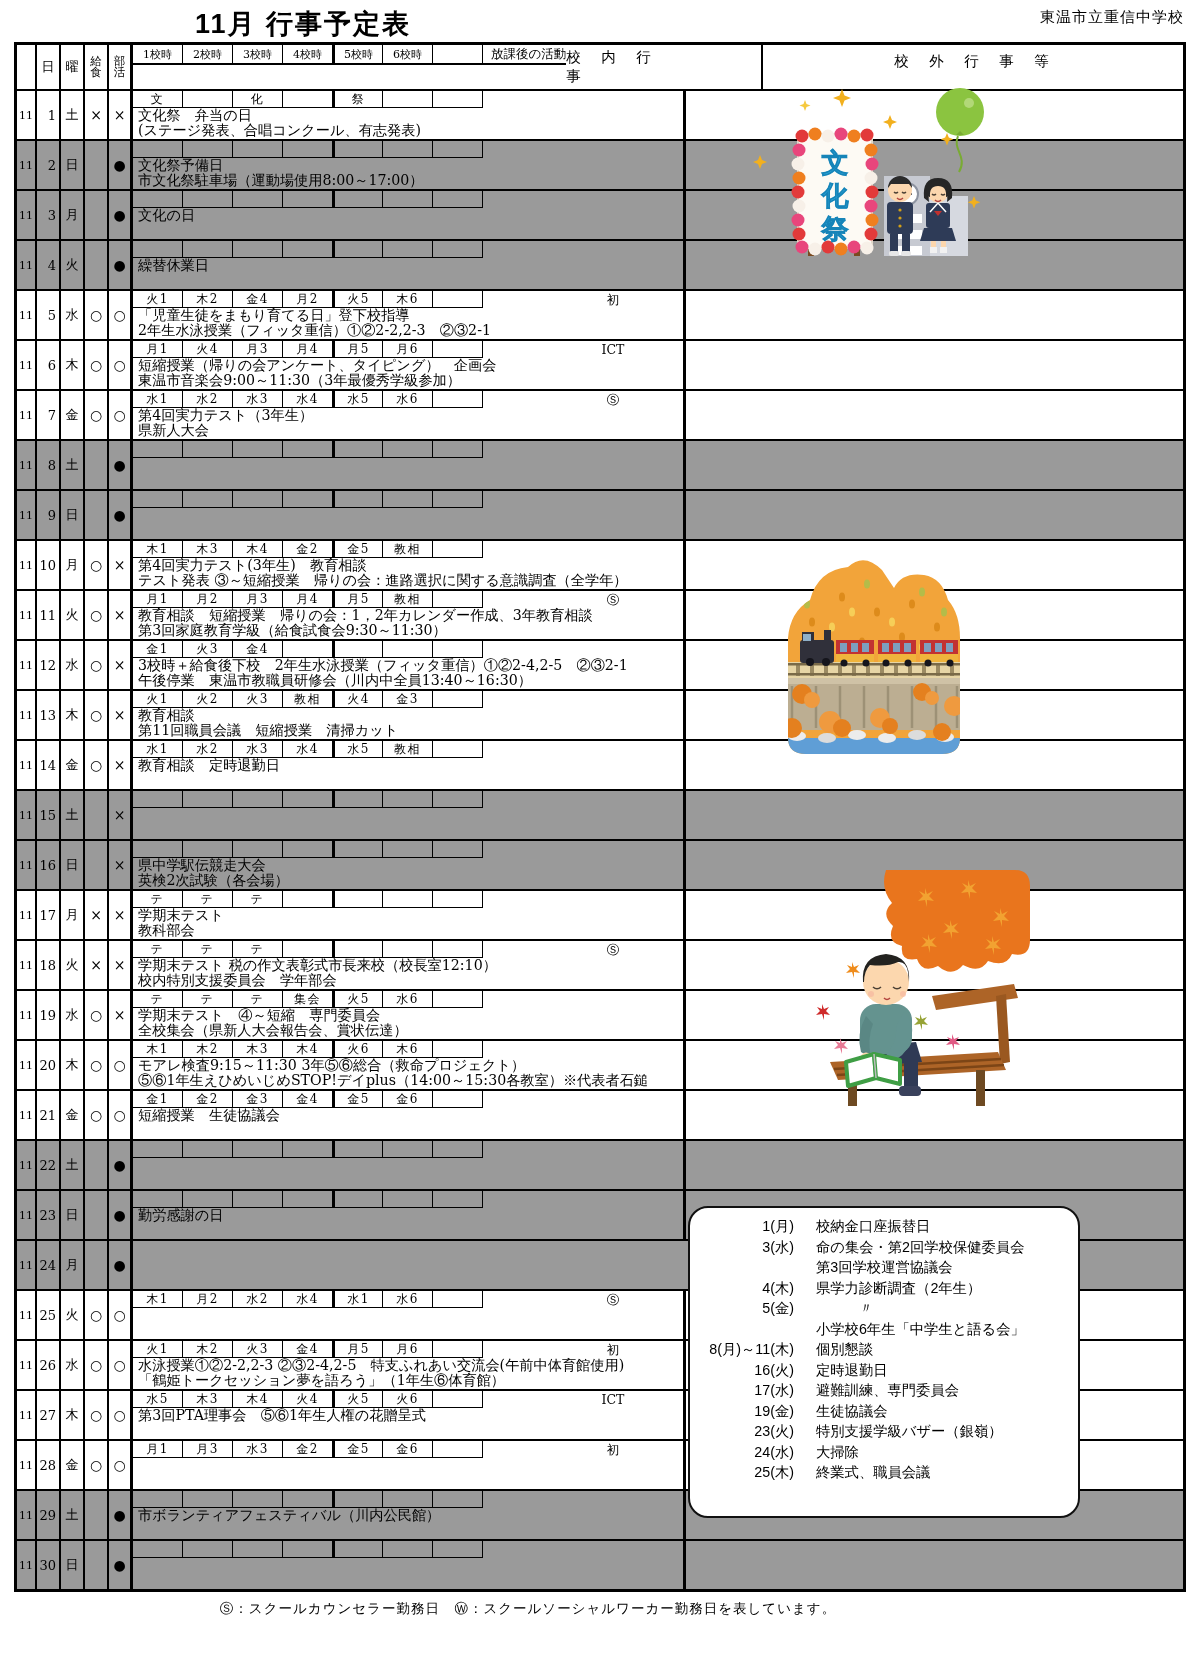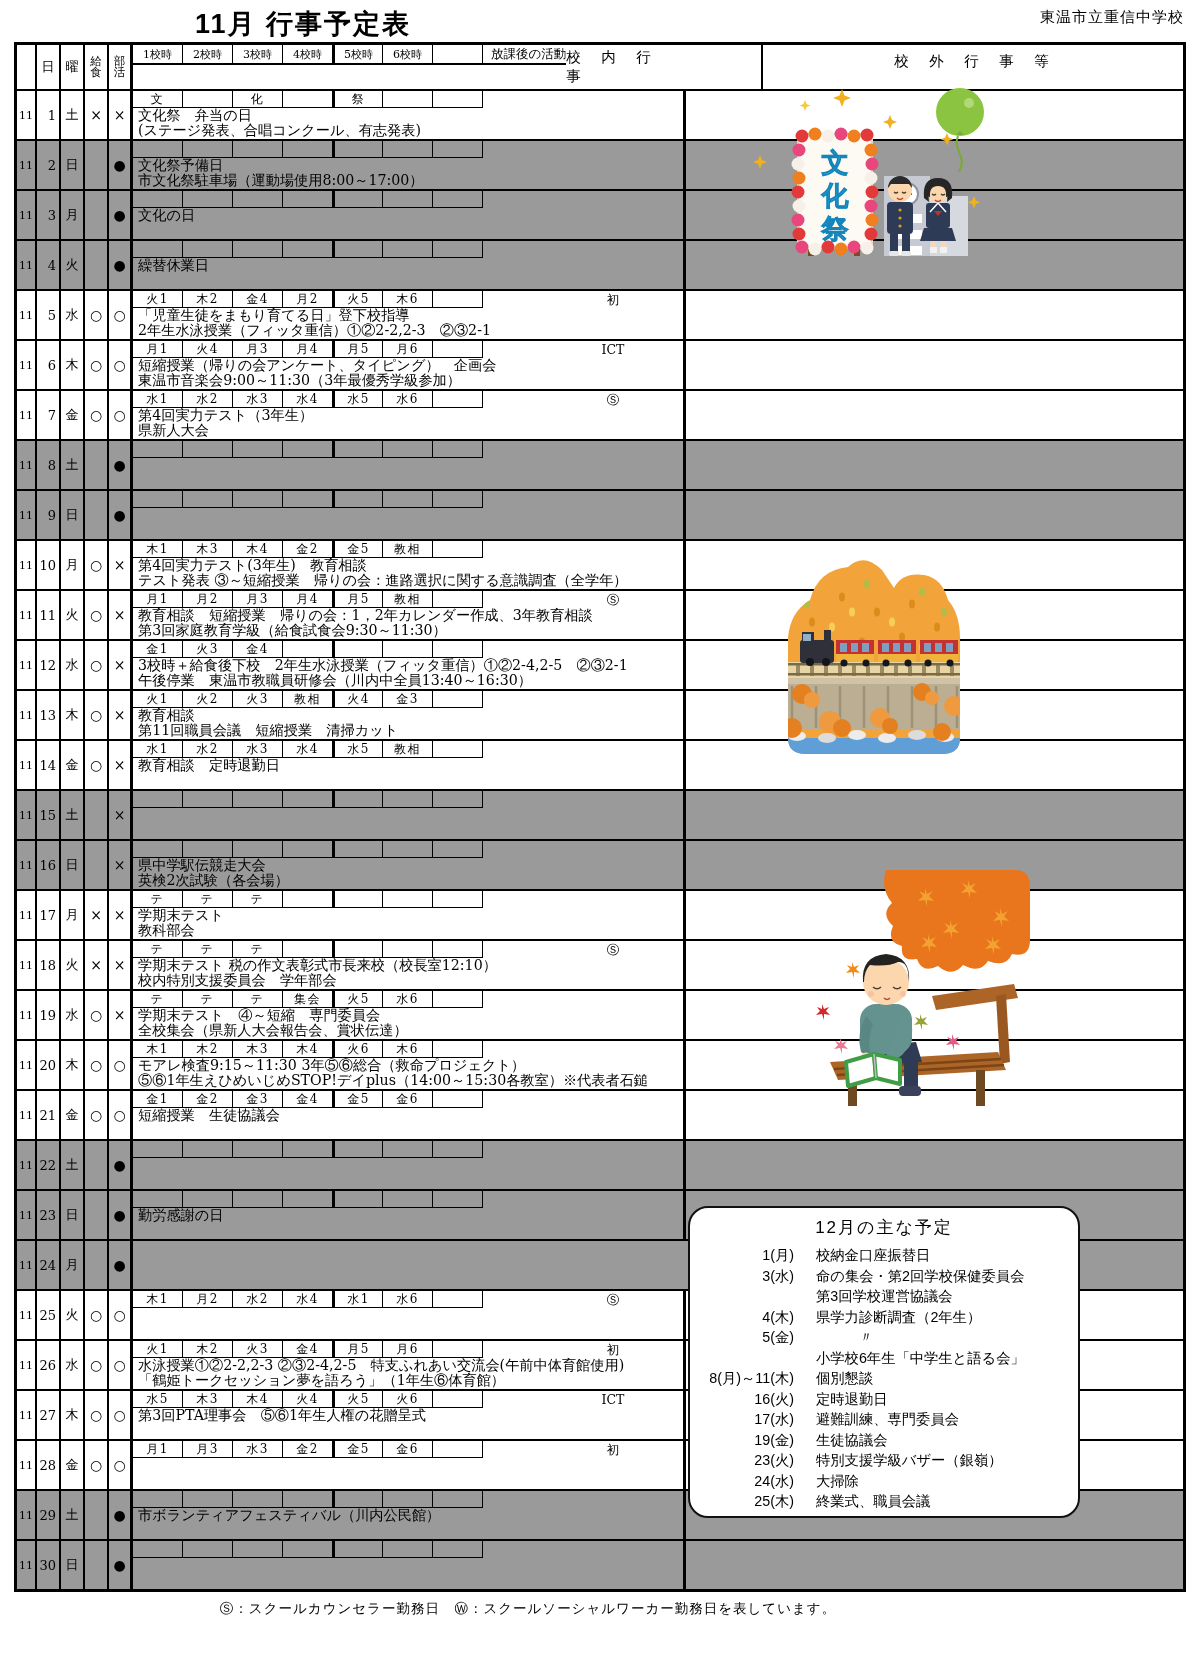--- a/index.html
+++ b/index.html
@@ -944,21 +944,20 @@
     <path d="M84,132 q3,3 6,0" stroke="#b3443f" stroke-width="1.5" fill="none"></path>
   </g>
   <g>
     <polygon points="46,196 74,188 76,212 48,220" fill="#fff" stroke="#3f9e45" stroke-width="4" stroke-linejoin="round"></polygon>
     <polygon points="74,188 100,194 100,218 76,212" fill="#fff" stroke="#3f9e45" stroke-width="4" stroke-linejoin="round"></polygon>
     <path d="M74,188 L76,212" stroke="#bdbdbd" stroke-width="1.5"></path>
   </g>
 </svg>
 
 <div class="dec-box">
-  <div class="dec-title">12月の主な予定</div>
   <div>
       <div class="dec-item">
         <div class="dec-date">1(月)</div>
         <div class="dec-text">校納金口座振替日</div>
       </div>
       <div class="dec-item">
         <div class="dec-date">3(水)</div>
         <div class="dec-text">命の集会・第2回学校保健委員会</div>
       </div>
       <div class="dec-item">

